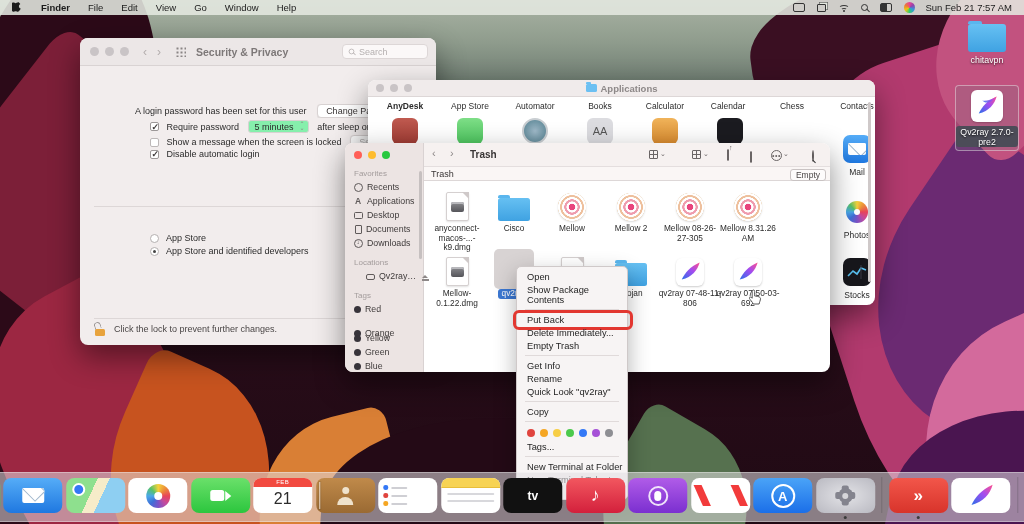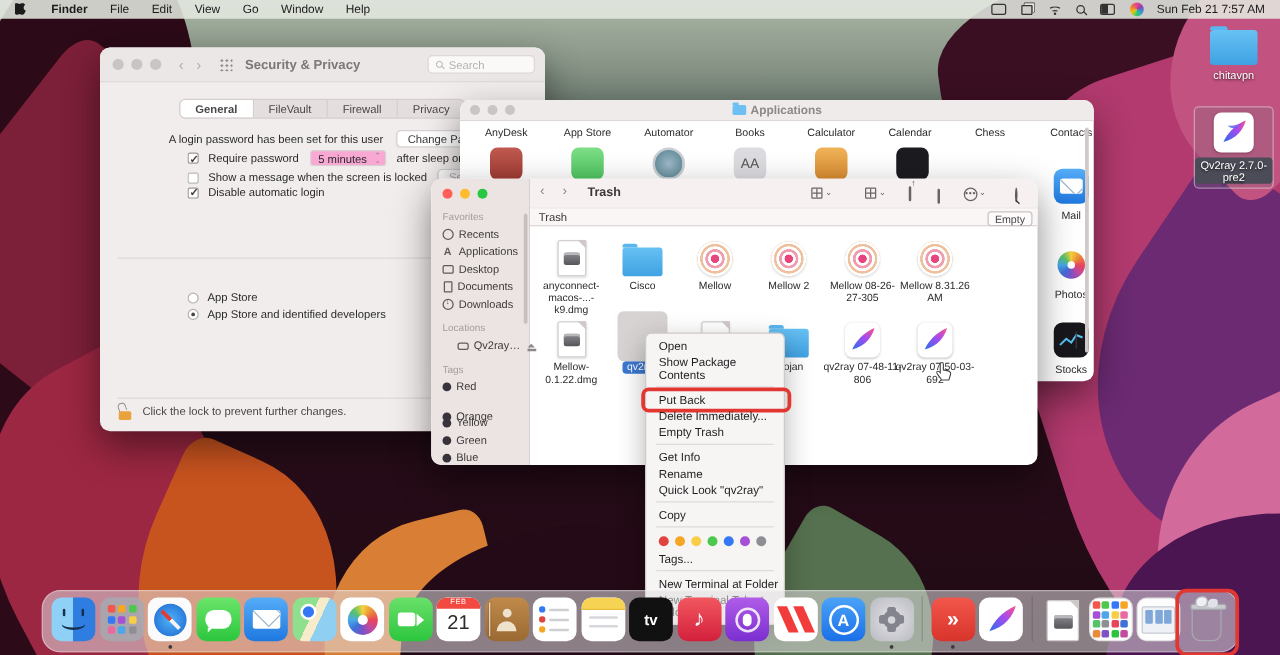--- a/index.html
+++ b/index.html
@@ -54,21 +54,21 @@
   .sec-tab:last-child { border-right:none; }
   .sec-tab.active { background:#ffffff; font-weight:bold; }
   .sec-row { position:absolute; left:0; width:100%; white-space:nowrap; overflow:hidden; }
   .btn { display:inline-block; background:#fff; border:1px solid #d8d2d2; border-radius:4px; padding:1px 8px; font-size:9px; color:#3a3636; box-shadow:0 0.5px 1px rgba(0,0,0,0.08); }
   .btn.disabled { color:#b9b4b4; }
   .chk { display:inline-block; width:9px; height:9px; border:1px solid #bdb8b8; border-radius:2px; background:#fff; vertical-align:-1.5px; margin-right:5px; position:relative; }
   .chk.on { border-color:#9d9898; }
   .chk.on::after { content:"✓"; position:absolute; left:0.5px; top:-1.5px; font-size:9px; color:#3f3b3b; font-weight:bold; }
   .radio { display:inline-block; width:9px; height:9px; border:1px solid #b5b0b0; border-radius:50%; background:#fff; vertical-align:-1.5px; margin-right:5px; position:relative; }
   .radio.on::after { content:""; position:absolute; inset:2px; background:#444; border-radius:50%; }
-  .select { display:inline-block; background:#f9a8d4; border:1px solid #d8d2d2; border-radius:3px; padding:0.5px 14px 0.5px 6px; position:relative; font-size:9px; }
+  .select { display:inline-block; background:#86efac; border:1px solid #d8d2d2; border-radius:3px; padding:0.5px 14px 0.5px 6px; position:relative; font-size:9px; }
   .select::after { content:"⌃"; position:absolute; right:3px; top:-1px; font-size:6px; color:#8a8585; }
   .select::before { content:"⌄"; position:absolute; right:3px; top:2.5px; font-size:6px; color:#8a8585; }
   .sec-div { position:absolute; left:14px; right:14px; height:1px; background:#ddd7d7; }
   .lockrow { position:absolute; left:14px; bottom:9px; display:flex; align-items:center; gap:8px; color:#4a4646; }
   .lockicon { position:relative; width:12px; height:14px; }
   .lockicon .shackle { position:absolute; left:0; top:0; width:7px; height:7px; border:1.6px solid #9a9595; border-bottom:none; border-radius:5px 5px 0 0; transform:rotate(-18deg); }
   .lockicon .bodyy { position:absolute; left:1px; bottom:0; width:10px; height:7.5px; background:#e8a33d; border-radius:1.5px; }
 
   
   .win-apps { left:368px; top:80px; width:507px; height:225px; background:#ffffff; z-index:3; }
@@ -143,21 +143,21 @@
   
   .desk-icon { position:absolute; width:64px; text-align:center; z-index:1; color:#fff; font-size:8.8px; }
   .desk-icon .lbl { text-shadow:0 1px 2px rgba(0,0,0,0.8); margin-top:3px; }
   .desk-folder { width:38px; height:28px; margin:0 auto; background:linear-gradient(#67c1f3,#3fa2e2); border-radius:3px; position:relative; }
   .desk-folder::before { content:""; position:absolute; left:0; top:-3.5px; width:14px; height:3.5px; background:#5ab6ee; border-radius:2px 2px 0 0; }
   .desk-sel { border:1px solid rgba(255,255,255,0.4); background:rgba(120,120,130,0.25); border-radius:4px; padding:4px 0 3px; }
   .pill { display:inline-block; background:#4c4c58; border-radius:3px; padding:0.5px 4px; }
 
   
   .dock { position:absolute; bottom:2px; left:50%; transform:translateX(-50%); display:flex; align-items:flex-end; gap:3.5px; background:rgba(225,223,225,0.55); border:1px solid rgba(255,255,255,0.35); border-radius:15px; padding:4px 7px 8px; z-index:40; }
-  .dk { width:35px; height:35px; border-radius:8px; position:relative; flex:0 0 auto; }
+  .dk { width:59px; height:35px; border-radius:8px; position:relative; flex:0 0 auto; }
   .dk.run::after { content:""; position:absolute; left:50%; bottom:-6px; transform:translateX(-50%); width:3px; height:3px; border-radius:50%; background:#3a3a3a; }
   .ddiv { width:1px; height:36px; background:rgba(60,60,60,0.25); margin:0 3px; flex:0 0 auto; }
 
   .dk-finder { background:linear-gradient(90deg,#8fd0f7 0 50%, #2f7de0 50% 100%); overflow:hidden; }
   .dk-finder .eye { position:absolute; top:9px; width:2px; height:6px; background:#16314f; border-radius:1px; }
   .dk-finder .mouth { position:absolute; left:8px; top:16px; width:19px; height:10px; border:2px solid #16314f; border-top:none; border-left:none; border-right:none; border-radius:50%; }
   .dk-launch { background:rgba(165,170,178,0.8); display:grid; grid-template-columns:repeat(3,6px); grid-template-rows:repeat(3,6px); gap:2.5px; align-content:center; justify-content:center; }
   .dk-launch i { border-radius:1.5px; }
   .dk-safari { background:#fbfbfb; display:flex; align-items:center; justify-content:center; }
   .dk-safari .comp { width:26px; height:26px; border-radius:50%; background:radial-gradient(#4fb2f7,#1b64cf); position:relative; }
@@ -290,26 +290,20 @@
         <span>‹</span>
         <span>›</span>
       </div>
       <div class="sec-grid"></div>
       <div class="sec-title">Security &amp; Privacy</div>
       <div class="sec-search">
         <span class="mag"></span>
         <span>Search</span>
       </div>
     </div>
-    <div class="sec-tabs">
-      <span class="sec-tab active">General</span>
-      <span class="sec-tab">FileVault</span>
-      <span class="sec-tab">Firewall</span>
-      <span class="sec-tab">Privacy</span>
-    </div>
     <div class="sec-row" style="top:66px; left:55px;">
       <span>A login password has been set for this user</span>
       <span class="btn" style="margin-left:8px;">Change Password...</span>
     </div>
     <div class="sec-row" style="top:82px; left:70px;">
       <span class="chk on"></span>
       <span>Require password</span>
       <span class="select" style="margin:0 6px;">5 minutes</span>
       <span>after sleep or screen saver begins</span>
     </div>
@@ -346,21 +340,21 @@
       <div class="dots">
         <span class="dot inactive"></span>
         <span class="dot inactive"></span>
         <span class="dot inactive"></span>
       </div>
       <div class="apps-title">
         <span class="minifolder"></span>
         <span>Applications</span>
       </div>
     </div>
-    <div class="applabel" style="left:37px; top:21px;">AnyDesk</div>
+    <div class="applabel" style="left:37px; top:21px;font-weight:bold;">AnyDesk</div>
     <div class="applabel" style="left:102px; top:21px;">App Store</div>
     <div class="applabel" style="left:167px; top:21px;">Automator</div>
     <div class="applabel" style="left:232px; top:21px;">Books</div>
     <div class="applabel" style="left:297px; top:21px;">Calculator</div>
     <div class="applabel" style="left:360px; top:21px;">Calendar</div>
     <div class="applabel" style="left:424px; top:21px;">Chess</div>
     <div class="applabel" style="left:489px; top:21px;">Contacts</div>
     <div class="appicon" style="left:37px; top:38px; background:linear-gradient(#c05a50,#9e3b33);"></div>
     <div class="appicon" style="left:102px; top:38px; background:linear-gradient(#7ede87,#4cc45e);"></div>
     <div class="appicon circle" style="left:167px; top:38px; background:radial-gradient(#9fb9c8,#53808f); border:2px solid #c9ced2;"></div>

